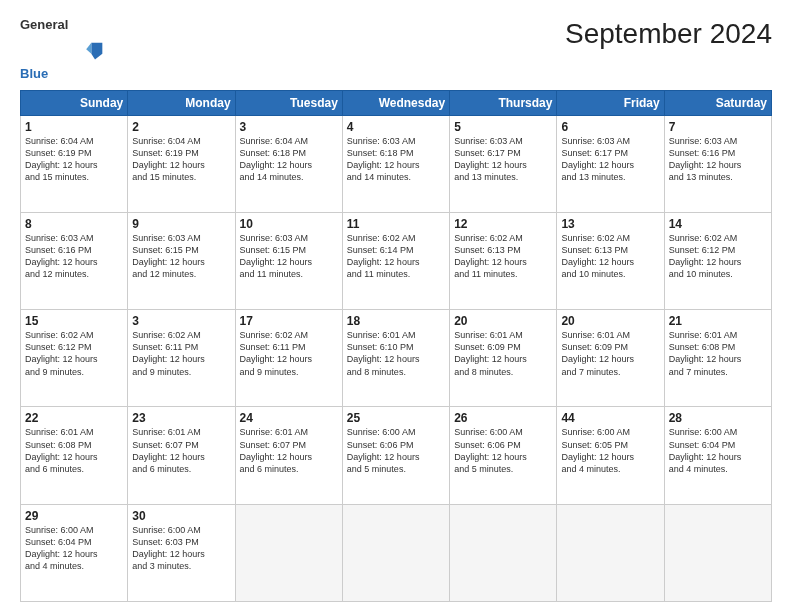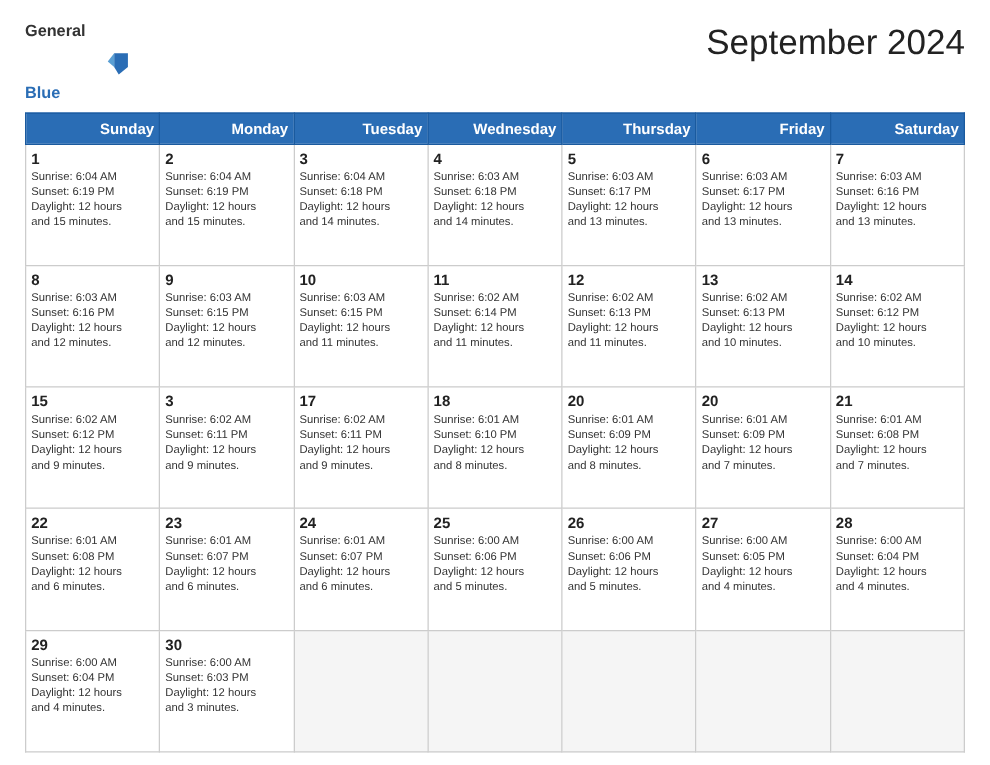--- a/index.html
+++ b/index.html
@@ -230,21 +230,21 @@
           </td>
           <td>
             <span class="day-num">25</span>
             <div class="day-info">Sunrise: 6:00 AM<br>Sunset: 6:06 PM<br>Daylight: 12 hours<br>and 5 minutes.</div>
           </td>
           <td>
             <span class="day-num">26</span>
             <div class="day-info">Sunrise: 6:00 AM<br>Sunset: 6:06 PM<br>Daylight: 12 hours<br>and 5 minutes.</div>
           </td>
           <td>
-            <span class="day-num">27</span>
+            <span class="day-num">44</span>
             <div class="day-info">Sunrise: 6:00 AM<br>Sunset: 6:05 PM<br>Daylight: 12 hours<br>and 4 minutes.</div>
           </td>
           <td>
             <span class="day-num">28</span>
             <div class="day-info">Sunrise: 6:00 AM<br>Sunset: 6:04 PM<br>Daylight: 12 hours<br>and 4 minutes.</div>
           </td>
         </tr>
         <tr>
           <td>
             <span class="day-num">29</span>

